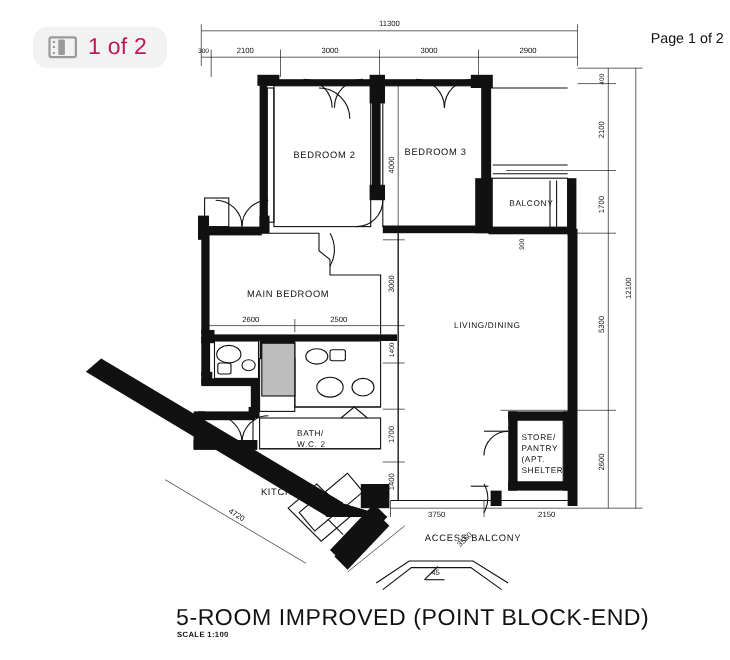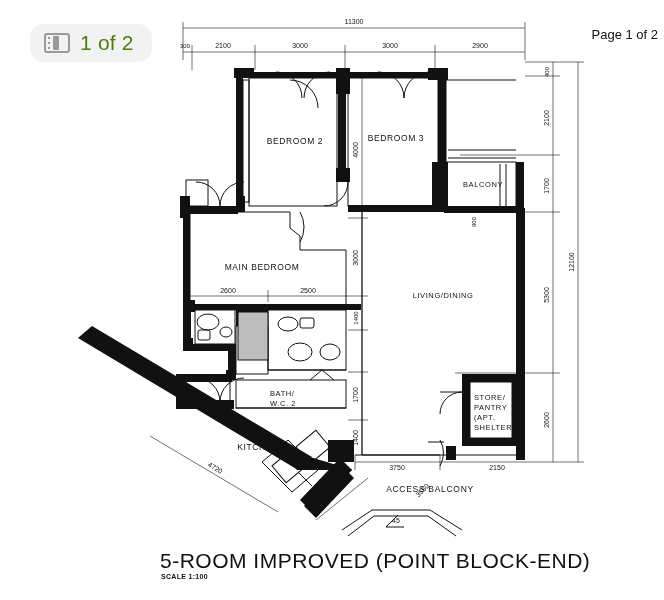--- a/index.html
+++ b/index.html
@@ -7,21 +7,21 @@
   #stage{position:relative;width:664px;height:600px;background:#ffffff;}
 
   
   #page-badge{position:absolute;left:30px;top:24px;display:flex;align-items:center;gap:10px;
     background:#f2f2f2;border-radius:14px;padding:7px 18px 7px 14px;}
   #page-badge .bicon{width:26px;height:20px;position:relative;}
   #page-badge .bicon .frame{position:absolute;inset:0;border:2px solid #9a9a9a;border-radius:3px;}
   #page-badge .bicon .bar{position:absolute;left:9px;top:3px;width:6px;height:14px;background:#9a9a9a;border-radius:1px;}
   #page-badge .bicon .dots{position:absolute;left:4px;top:4px;width:2px;height:12px;
     background:repeating-linear-gradient(to bottom,#9a9a9a 0 2px,transparent 2px 5px);}
-  #page-badge .btext{font-size:21px;color:#4d7c0f;letter-spacing:.2px;}
+  #page-badge .btext{font-size:21px;color:#be185d;letter-spacing:.2px;}
 
   #page-label{position:absolute;right:6px;top:27px;font-size:13px;color:#111;}
 
   
   #plan{position:absolute;left:0;top:0;width:664px;height:444px;}
   #plan svg{display:block;}
 
   .dimtxt{font-family:"Liberation Sans",sans-serif;font-size:7px;fill:#111;}
   .dimtxt.sm{font-size:6px;}
   .roomtxt{font-family:"Liberation Sans",sans-serif;font-size:8.5px;fill:#111;letter-spacing:.6px;}

